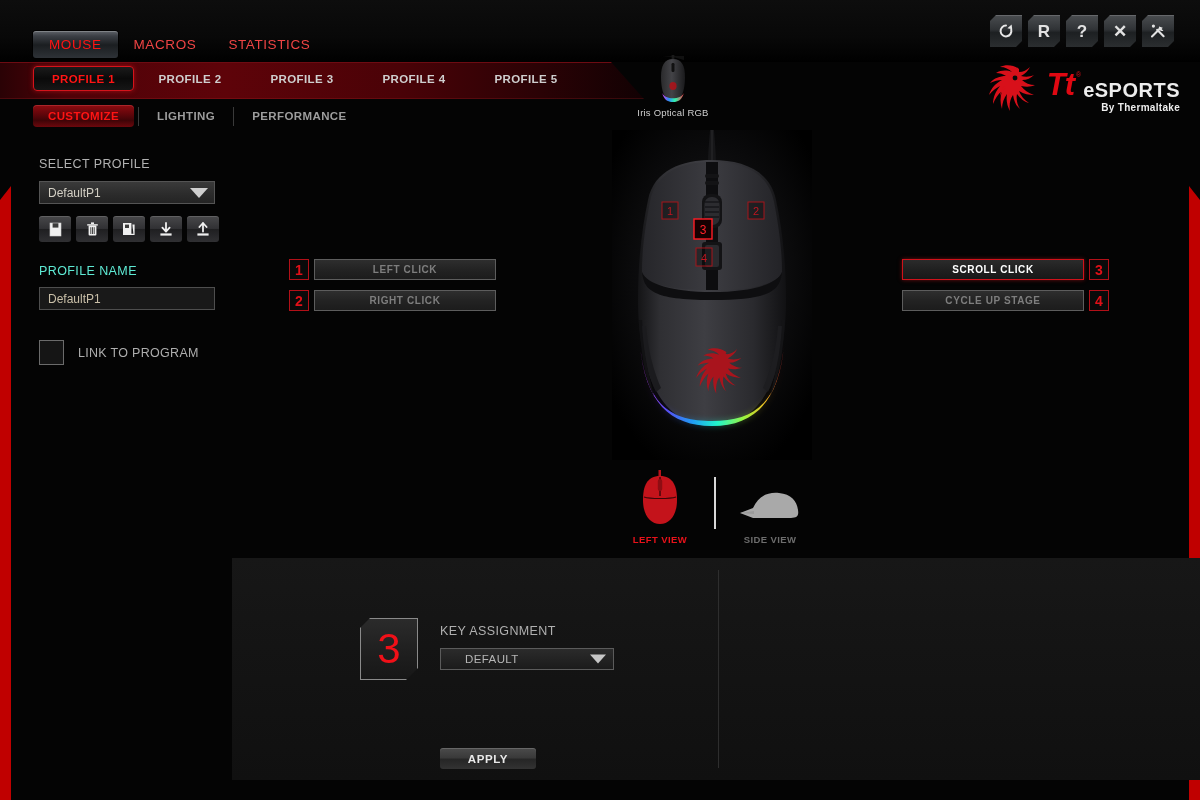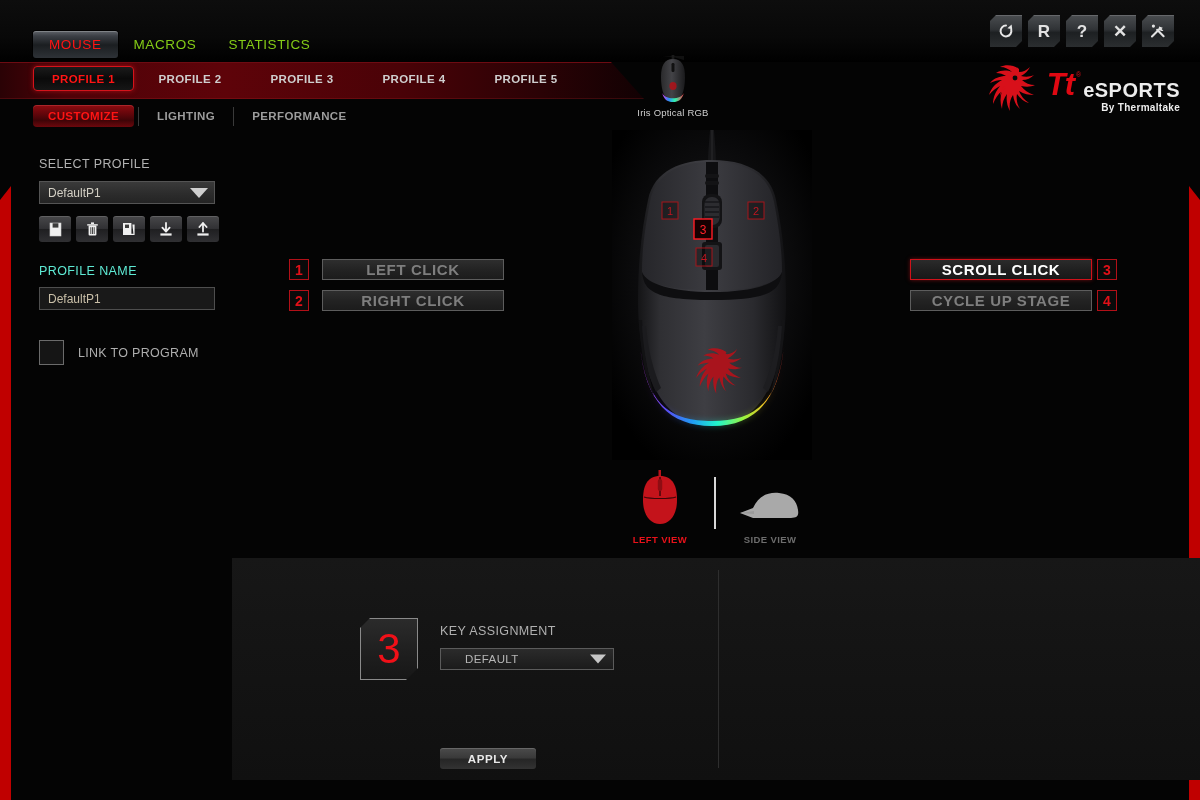--- a/index.html
+++ b/index.html
@@ -33,21 +33,21 @@
   .winbtn svg { display:block; }
 
   
   .mainbar {
     position:absolute; left:0; top:0; right:0; height:62px;
     background:linear-gradient(180deg,#0d0d0d 0%,#080808 60%,#000 100%);
   }
   .maintabs { position:absolute; left:33px; top:31px; display:flex; align-items:center; }
   .maintab {
     height:27px; padding:0 16px; display:flex; align-items:center; justify-content:center;
-    font-size:13.5px; letter-spacing:.6px; color:#84cc16; cursor:pointer;
+    font-size:13.5px; letter-spacing:.6px; color:#ef4444; cursor:pointer;
     background:transparent; border-radius:3px; min-width:62px;
   }
   .maintab.active {
     color:#ff1414;
     background:linear-gradient(180deg,#60646a 0%,#3c4046 18%,#1b1e21 52%,#2e3237 100%);
     box-shadow:inset 0 1px 0 rgba(255,255,255,.22), 0 0 0 1px #000;
   }
 
   
   .profilebar {
@@ -133,23 +133,23 @@
   .keycol.left  { left:289px; top:259px; }
   .keycol.right { left:902px; top:259px; }
   .keyrow { display:flex; align-items:center; gap:5px; margin-bottom:10px; }
   .key-num {
     width:20px; height:21px; border:1px solid #b21018; color:#e01018;
     font-size:14px; font-weight:bold; display:flex; align-items:center; justify-content:center;
     background:#0a0a0a;
   }
   .key-btn {
     width:182px; height:21px; display:flex; align-items:center; justify-content:center;
-    font-size:15px; font-weight:bold; letter-spacing:.6px; color:#7e7e7e;
+    font-size:10px; font-weight:bold; letter-spacing:.6px; color:#7e7e7e;
     background:linear-gradient(180deg,#2e2e2e 0%,#232323 50%,#1c1c1c 100%);
-    border:1px solid #5d5d5d; cursor:pointer;margin-left:8px;
+    border:1px solid #5d5d5d; cursor:pointer;
   }
   .key-btn.wide { width:182px; }
   .key-btn.selected {
     color:#ffffff; border-color:#cf121a;
     background:linear-gradient(180deg,#2b2b2b 0%,#202020 50%,#181818 100%);
     box-shadow:0 0 4px rgba(210,20,28,.5);
   }
 
   
   .mouse-stage { position:absolute; left:612px; top:130px; width:200px; height:330px; z-index:6; }

